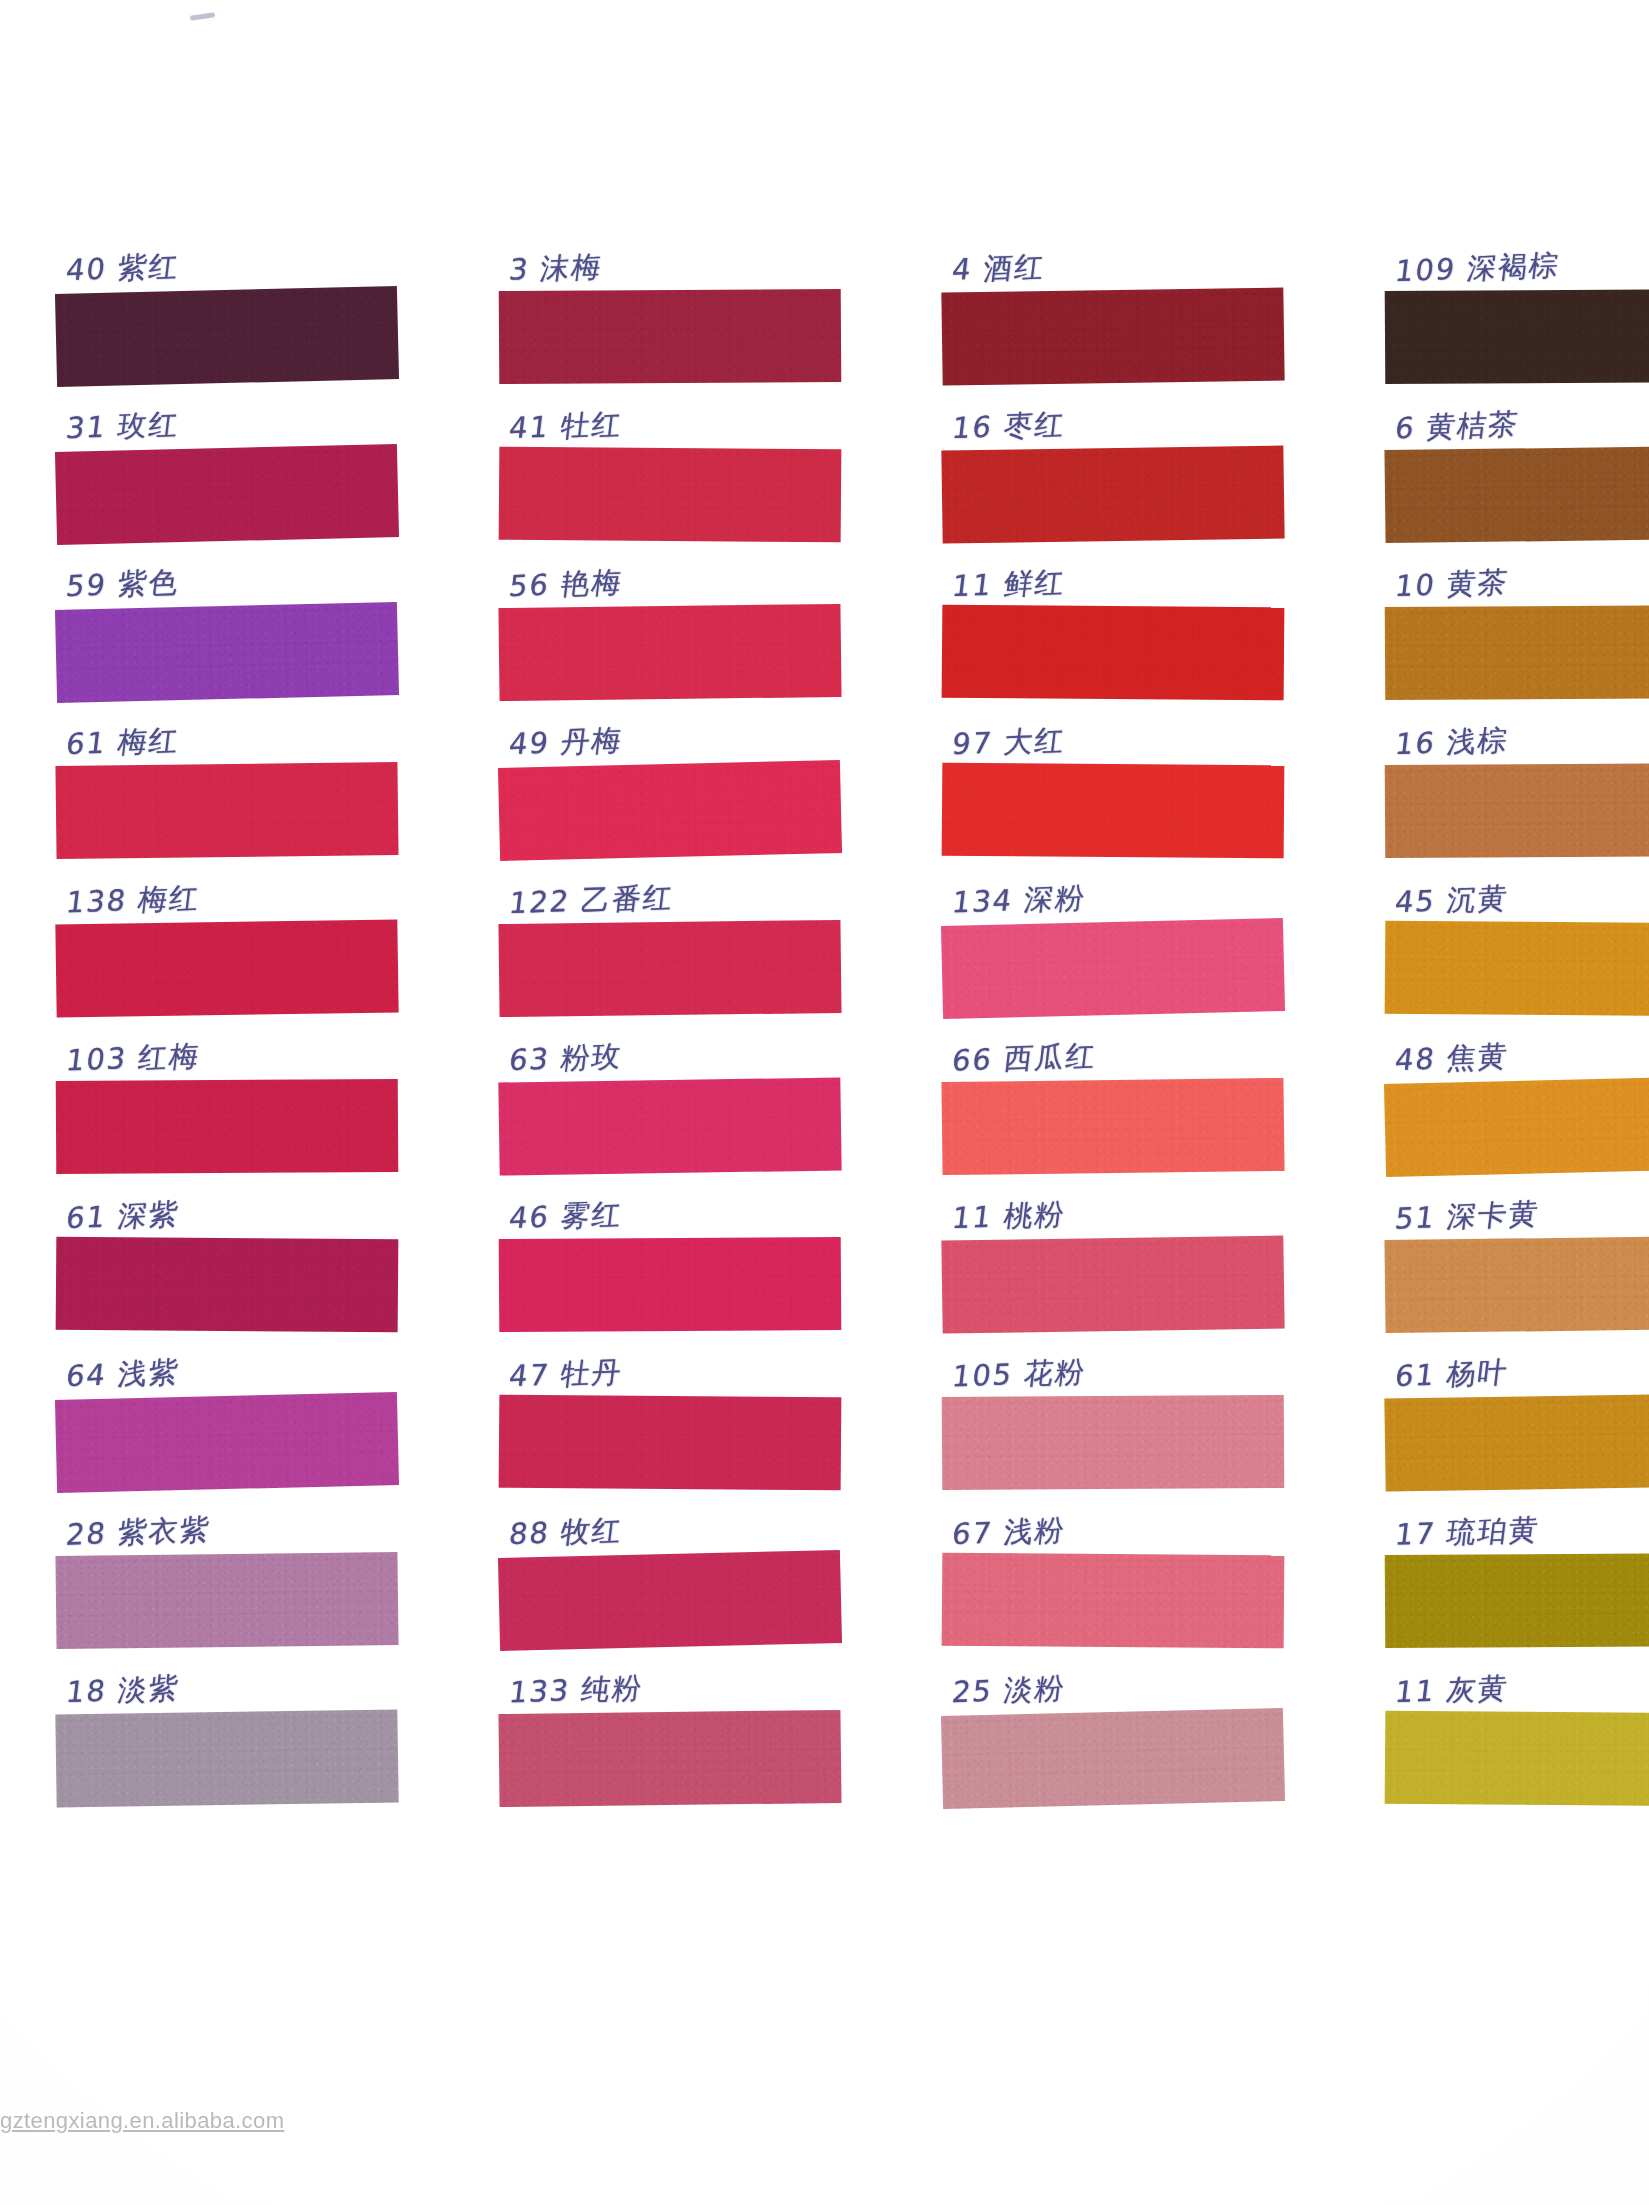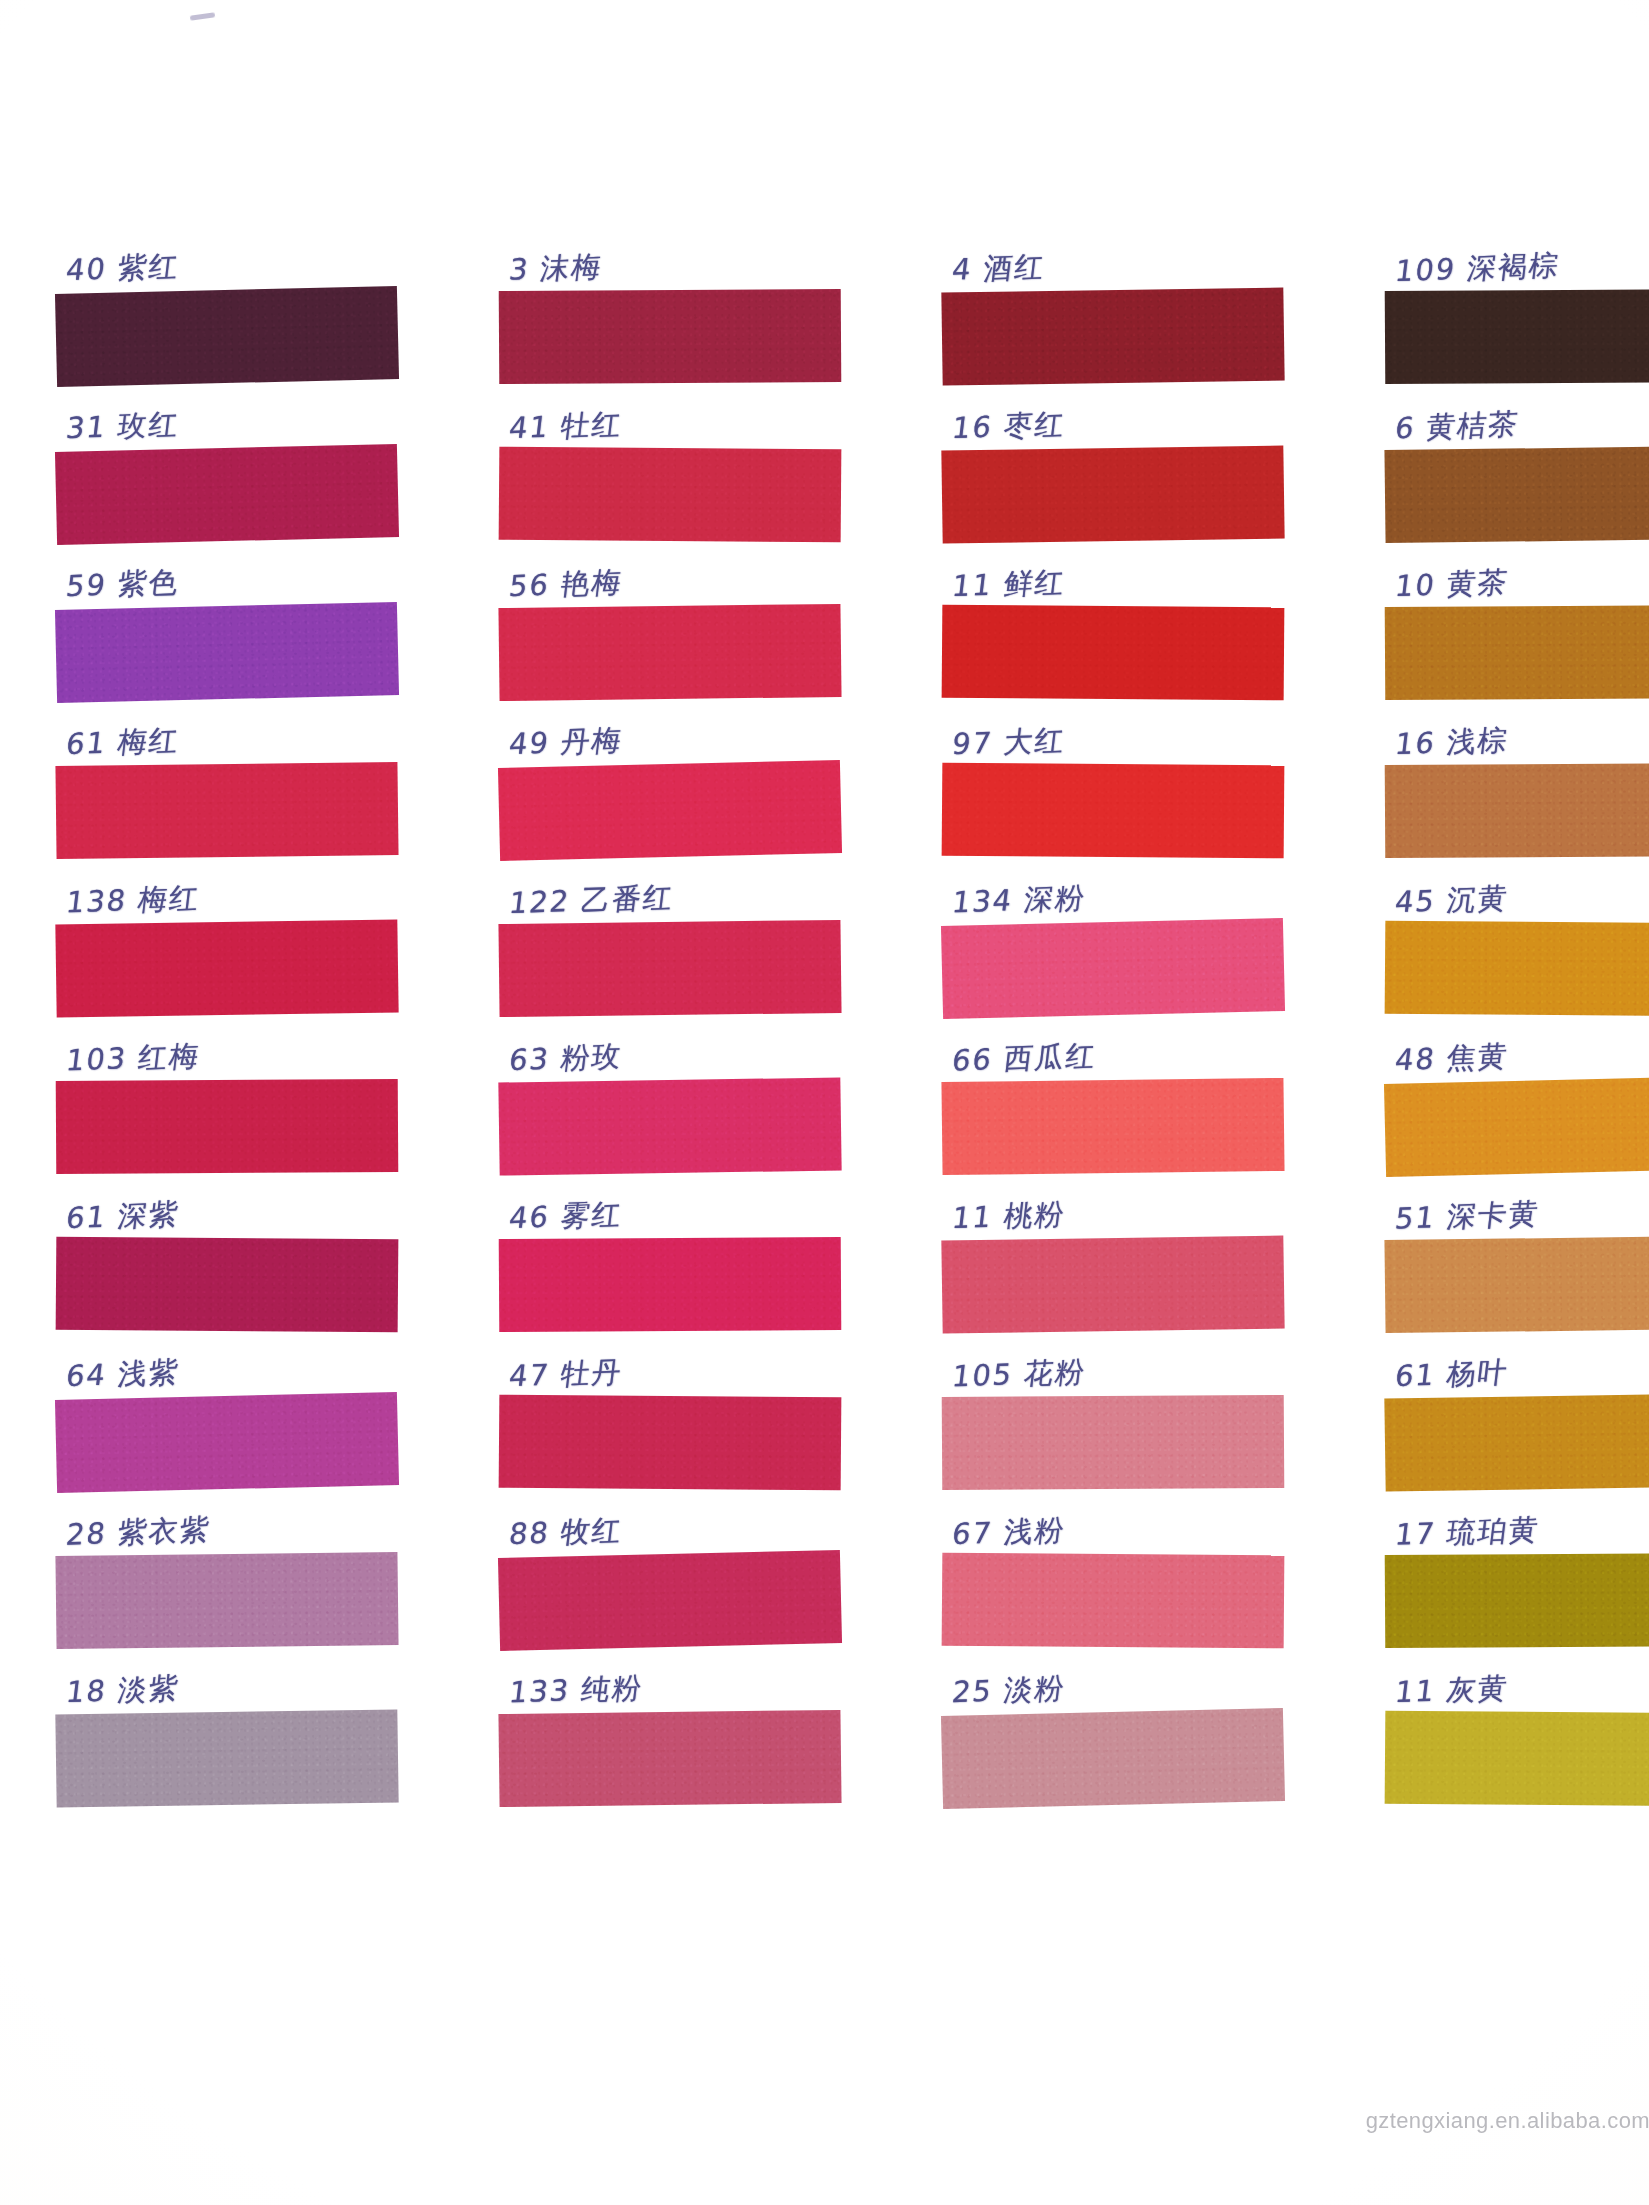--- a/index.html
+++ b/index.html
@@ -72,25 +72,26 @@
   .t0 { transform:rotate(-0.85deg); }
   .t1 { transform:rotate(-1.35deg); }
   .t2 { transform:rotate(0.45deg); }
   .t3 { transform:rotate(-0.35deg); }
   .t4 { transform:rotate(-0.7deg); }
 
   #watermark {
     position:absolute;
     left:0; right:0;
     top:2108px;
-    text-align:right;
+    text-align:left;
     font-family:"Liberation Sans", sans-serif;
     font-size:22px;
     color:#b9b9be;
     letter-spacing:0.4px;
+    text-decoration:underline;
   }
 </style>
 </head>
 <body>
 
 <div id="paper"></div>
 <div id="scan-speck"></div>
 
 <div id="grid">
     <div class="cell">

